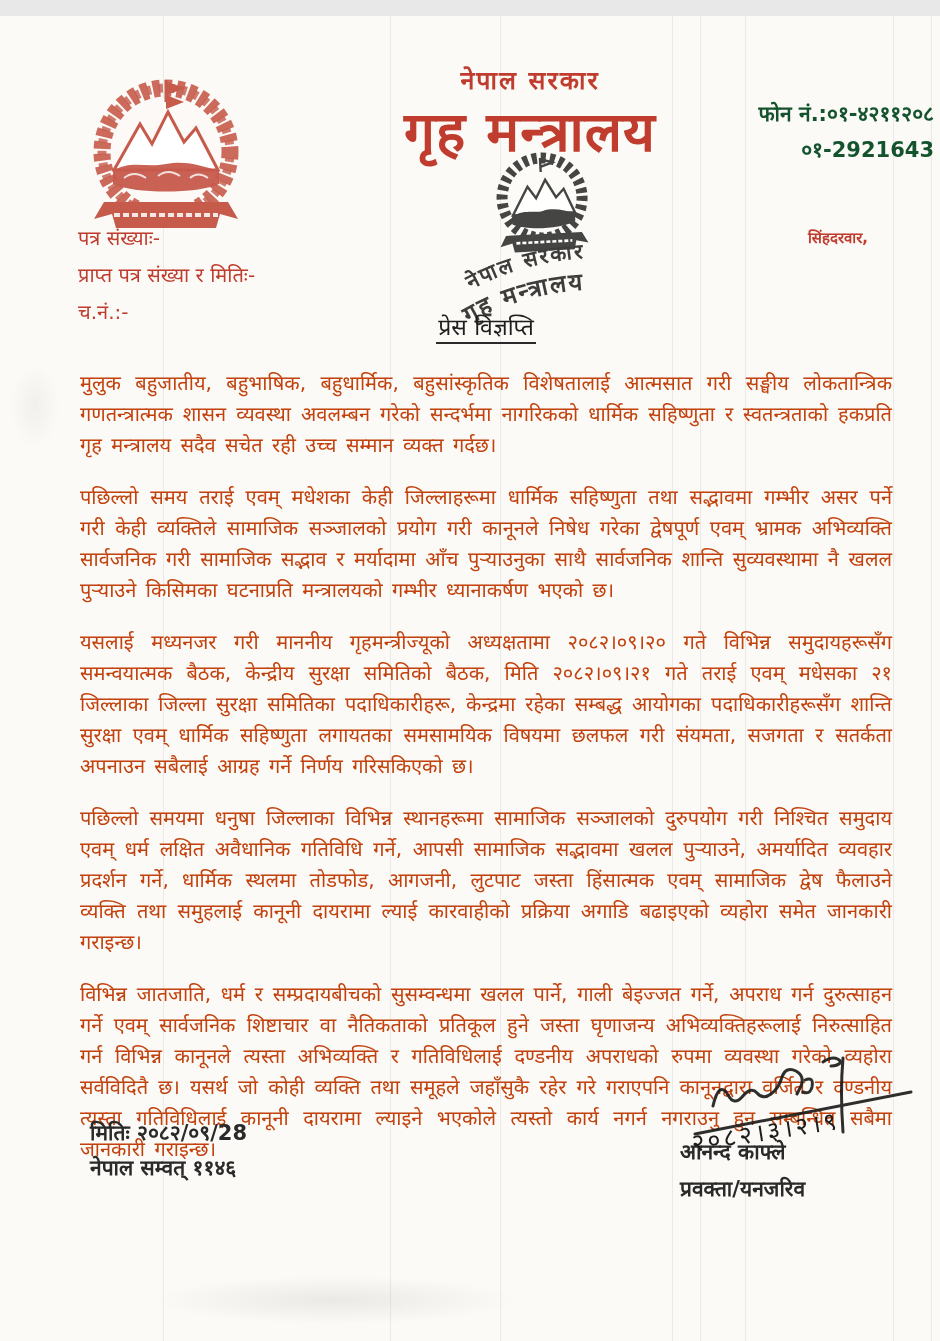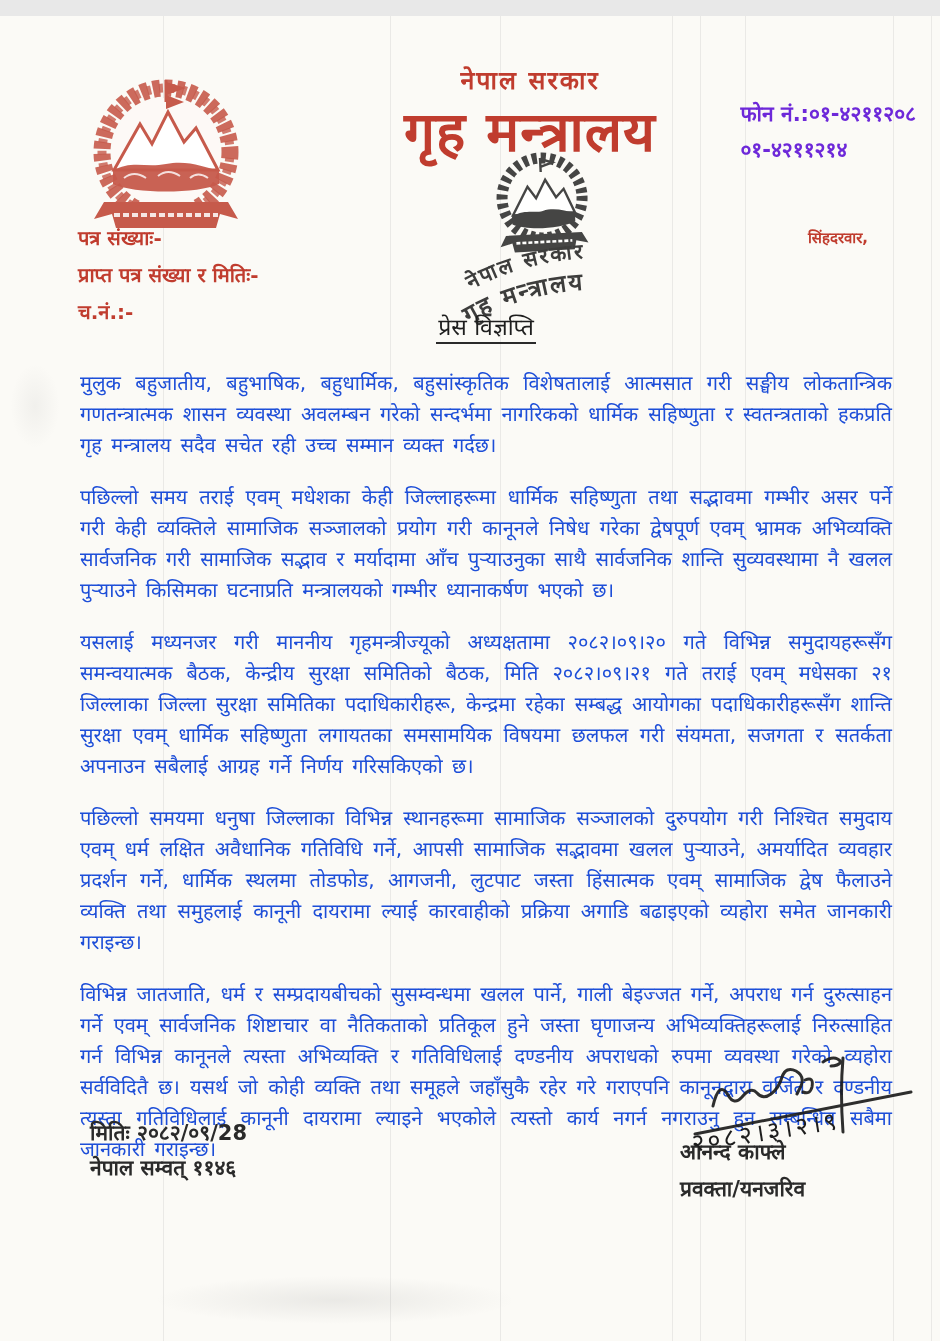--- a/index.html
+++ b/index.html
@@ -46,41 +46,41 @@
     font-size: 25px; font-weight: bold; color: var(--accent-red);
     letter-spacing: 2px; margin-bottom: 8px;
   }
   .ministry-title {
     font-size: 55px; font-weight: bold; color: var(--accent-red);
     letter-spacing: 1px; line-height: 1.05;
   }
   .emblem { position: absolute; left: 80px; top: 54px; }
   .stamp  { position: absolute; left: 448px; top: 130px; transform: rotate(-3deg); }
   .phone {
-    position: absolute; right: 24px; top: 80px; 
-    font-size: 21px; line-height: 36px; font-weight: 600; color: #6d28d9;
+    position: absolute; right: 6px; top: 80px; text-align: right;
+    font-size: 21px; line-height: 36px; font-weight: 600; color: #14532d;
   }
   .ref-block {
     position: absolute; left: 78px; top: 204px;
-    font-size: 20px; line-height: 37px; font-weight: 700; color: var(--accent-red);
+    font-size: 20px; line-height: 37px; font-weight: 400; color: var(--accent-red);
   }
   .addr-block {
     position: absolute; right: 12px; top: 204px; width: 180px; text-align: center;
     font-size: 15px; line-height: 36px; font-weight: 600; color: var(--accent-red);
   }
   
   .content { position: absolute; left: 80px; width: 812px; top: 294px; }
   .doc-title { text-align: center; margin-bottom: 26px; }
   .doc-title span {
     font-size: 23px; font-weight: 400; color: #1e1e1e;
     border-bottom: 2px solid #2a2a2a; padding: 0 2px 2px 2px;
   }
   .content p {
     font-size: 20px; line-height: 31px; margin: 0 0 21px 0;
-    text-align: justify; color: #1d4ed8; word-spacing: 3px;
+    text-align: justify; color: #c2410c; word-spacing: 3px;
   }
   
   .date-block {
     position: absolute; left: 90px; top: 1100px;
     font-size: 21px; line-height: 35px; font-weight: 600; color: #2a2a2a;
   }
   .signer-block {
     position: absolute; left: 680px; width: 245px; top: 1118px; text-align: left;
     font-size: 21px; line-height: 37px; font-weight: 600; color: #2a2a2a;
   }
@@ -118,21 +118,21 @@
     <path d="M34,145 L138,145" stroke="#ffffff" stroke-width="4" stroke-dasharray="6 3" opacity="0.85"></path>
   </svg>
 
   <div class="header-center">
     <div class="gov-title">नेपाल सरकार</div>
     <div class="ministry-title">गृह मन्त्रालय</div>
   </div>
 
   <div class="phone">
     <div>फोन नं.:०१-४२११२०८</div>
-    <div>०१-४२११२१४</div>
+    <div>०१-2921643</div>
   </div>
 
   <svg class="stamp" width="188" height="178" viewBox="0 0 188 178">
     <g opacity="0.88">
       <circle cx="96" cy="52" r="40" fill="none" stroke="#2c2c2c" stroke-width="11" stroke-dasharray="5 4"></circle>
       <circle cx="96" cy="52" r="33" fill="#fcfbf8"></circle>
       <path d="M66,68 L82,40 L90,52 L100,34 L110,52 L118,44 L128,68 Z" fill="#ffffff" stroke="#2c2c2c" stroke-width="2.4"></path>
       <path d="M65,69 C78,62 88,67 96,65 C108,62 118,66 128,69 L128,77 C112,84 80,84 65,77 Z" fill="#2c2c2c"></path>
       <path d="M96,12 l0,14 M96,13 l12,4 -12,4" stroke="#2c2c2c" stroke-width="2.4" fill="none"></path>
       <path d="M58,88 L134,88 L140,99 L128,96 L126,105 L66,105 L64,96 L52,99 Z" fill="#2c2c2c"></path>

